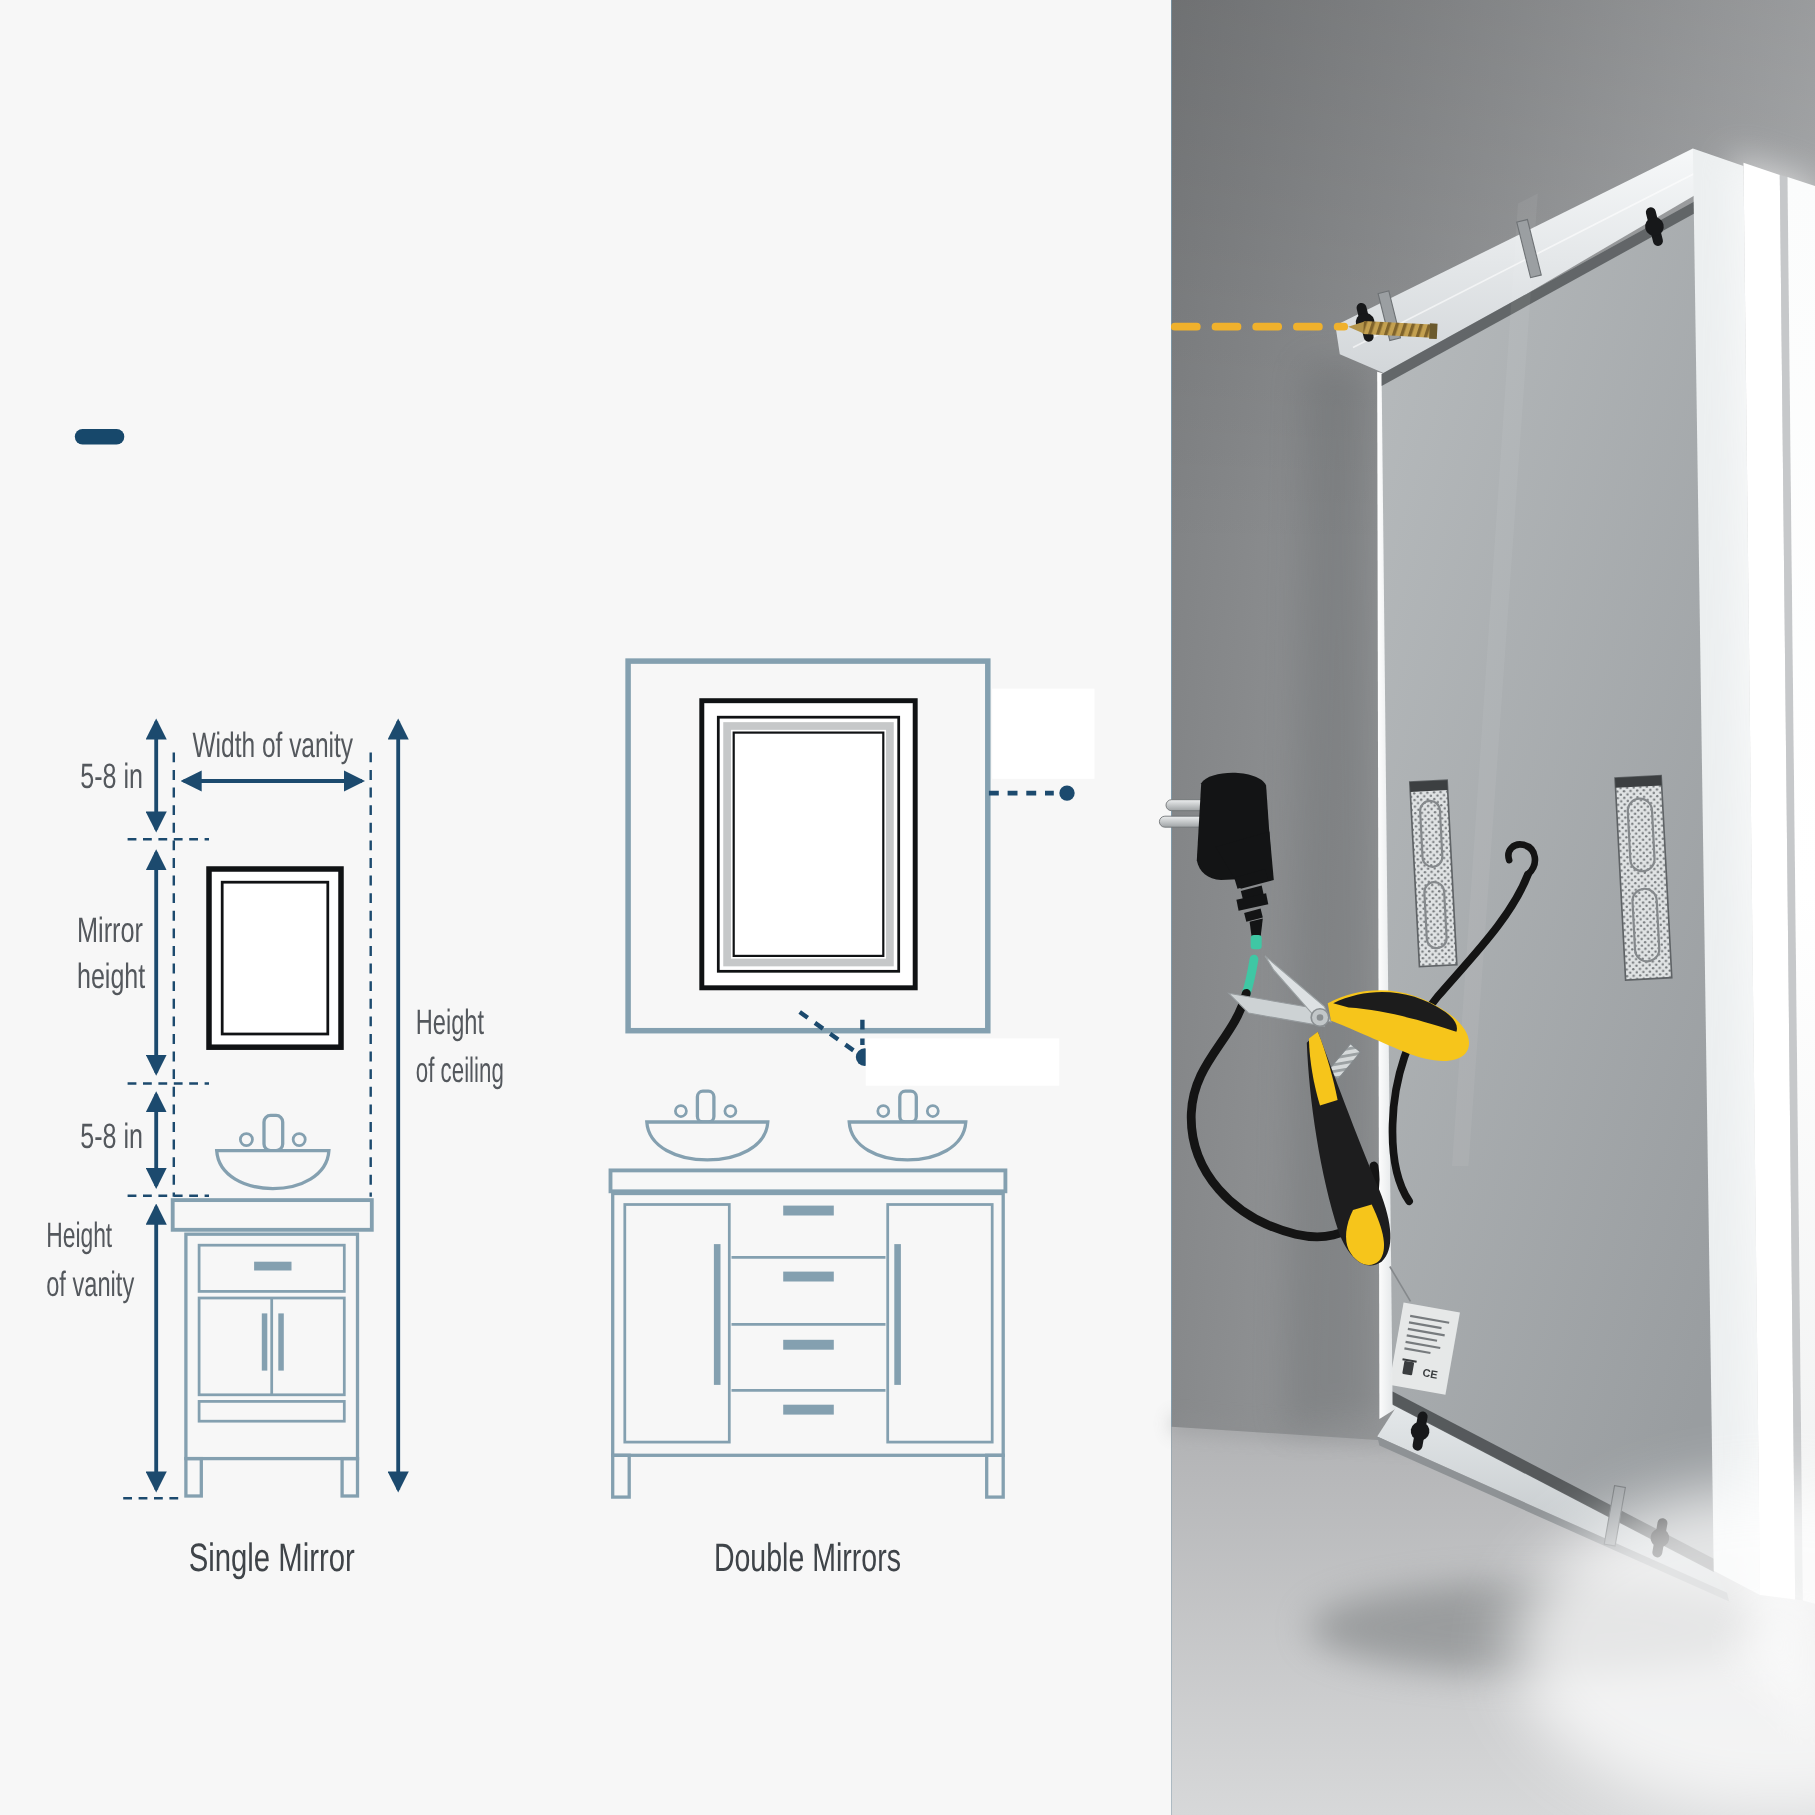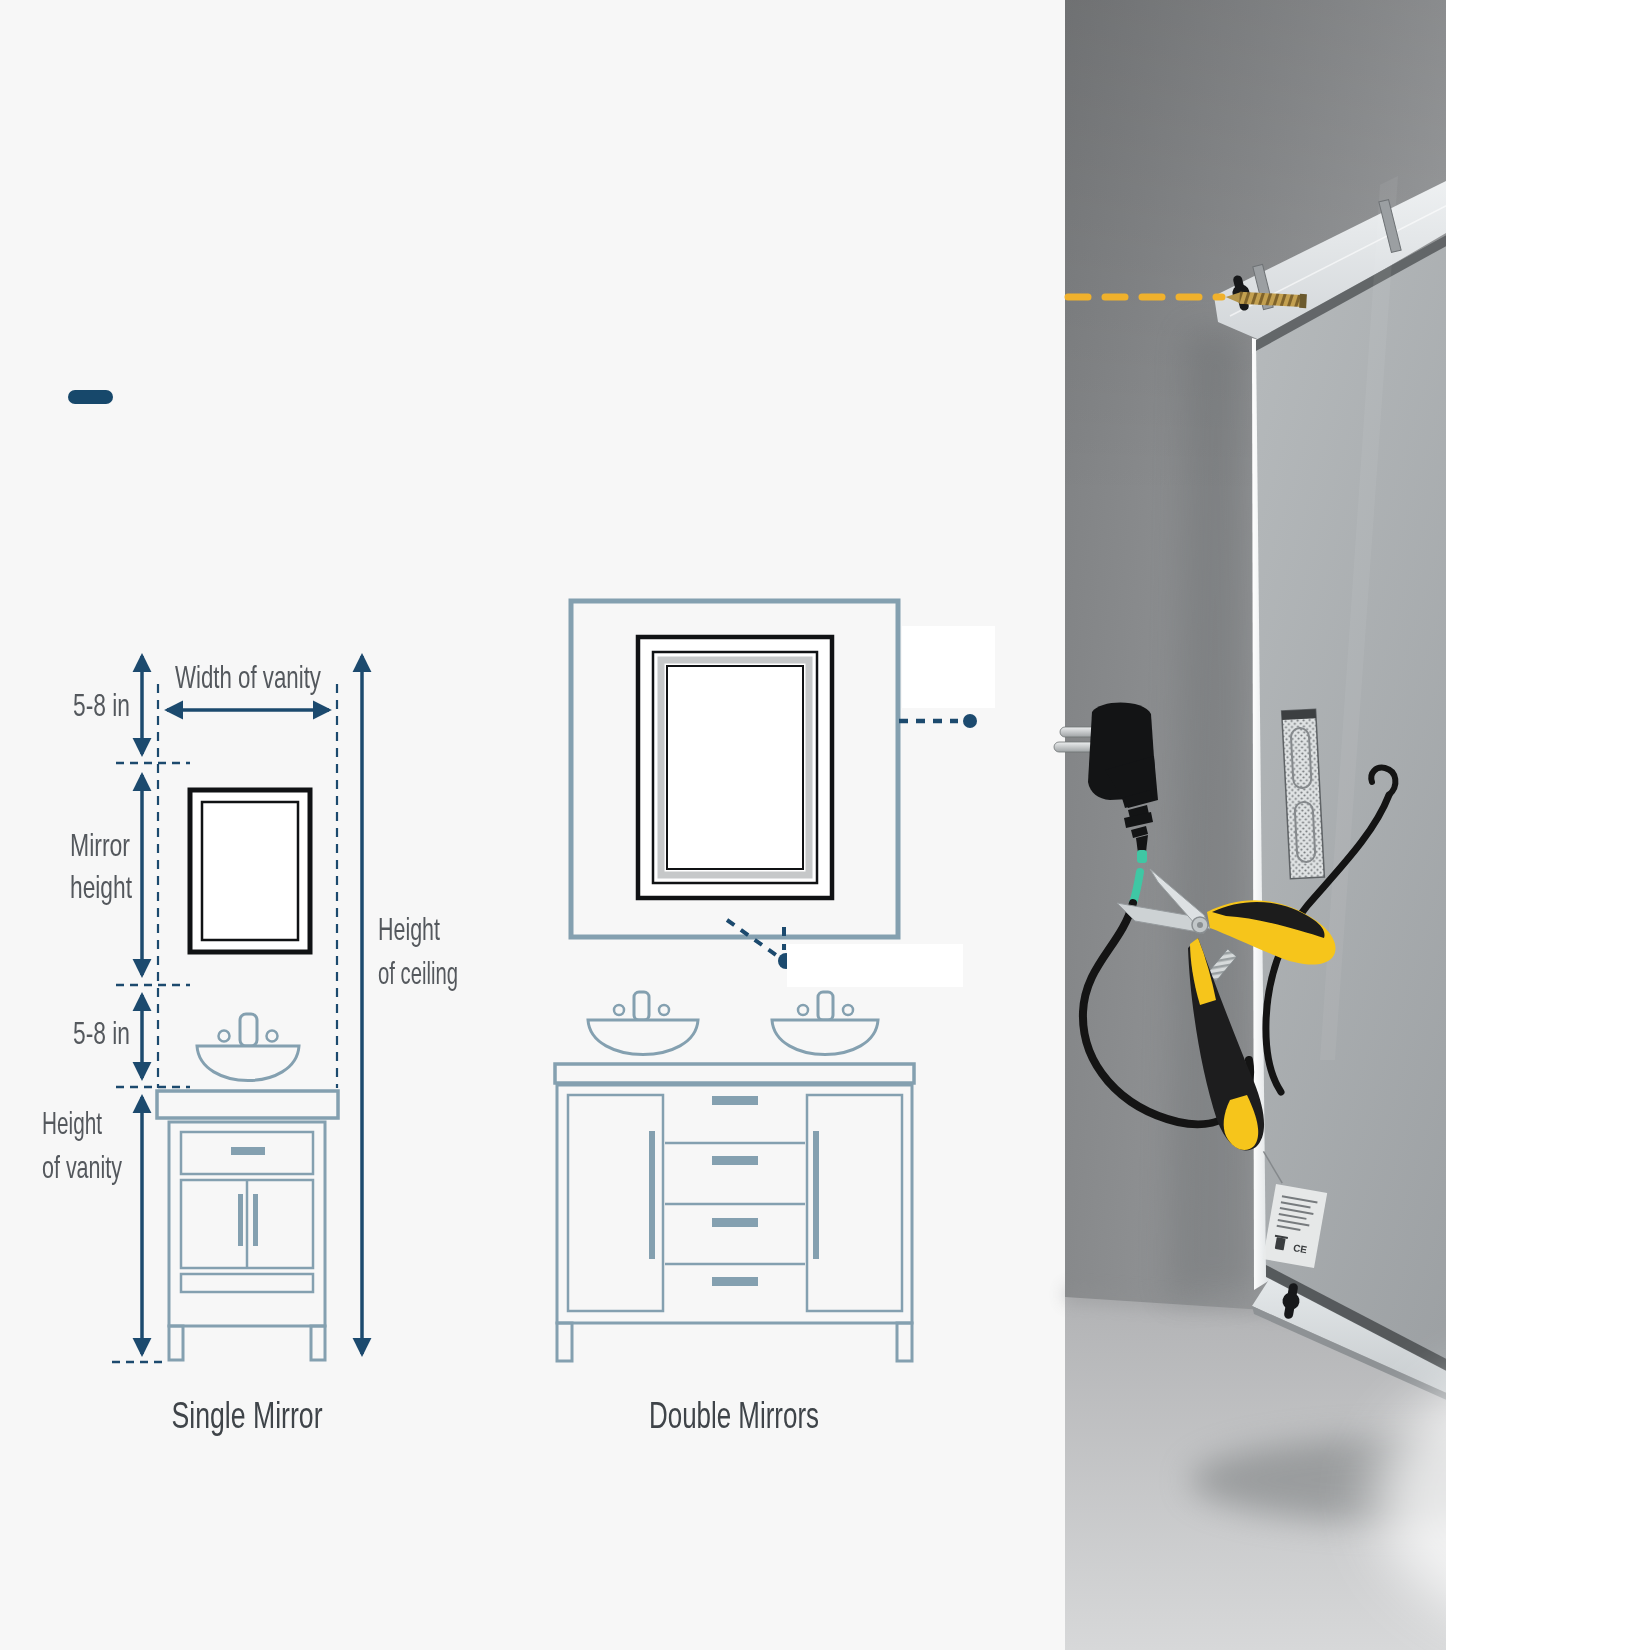--- a/index.html
+++ b/index.html
@@ -1,16 +1,16 @@
 <!DOCTYPE html>
 <html><head>
 <meta charset="utf-8">
 <style>
   html,body{margin:0;padding:0;background:#ffffff;}
-  .canvas{position:relative;width:1446px;height:1650px;overflow:hidden;background:#0369a1;
+  .canvas{position:relative;width:1650px;height:1650px;overflow:hidden;background:#0369a1;
           font-family:"Liberation Sans",sans-serif;}
   svg{position:absolute;left:0;top:0;}
   text{font-family:"Liberation Sans",sans-serif;}
   .lbl{fill:#54585d;font-size:32px;}
   .cap{fill:#3f4449;font-size:36px;}
   .ce{fill:#3a3d3f;font-size:10px;font-weight:bold;}
 </style>
 </head>
 <body>
 

